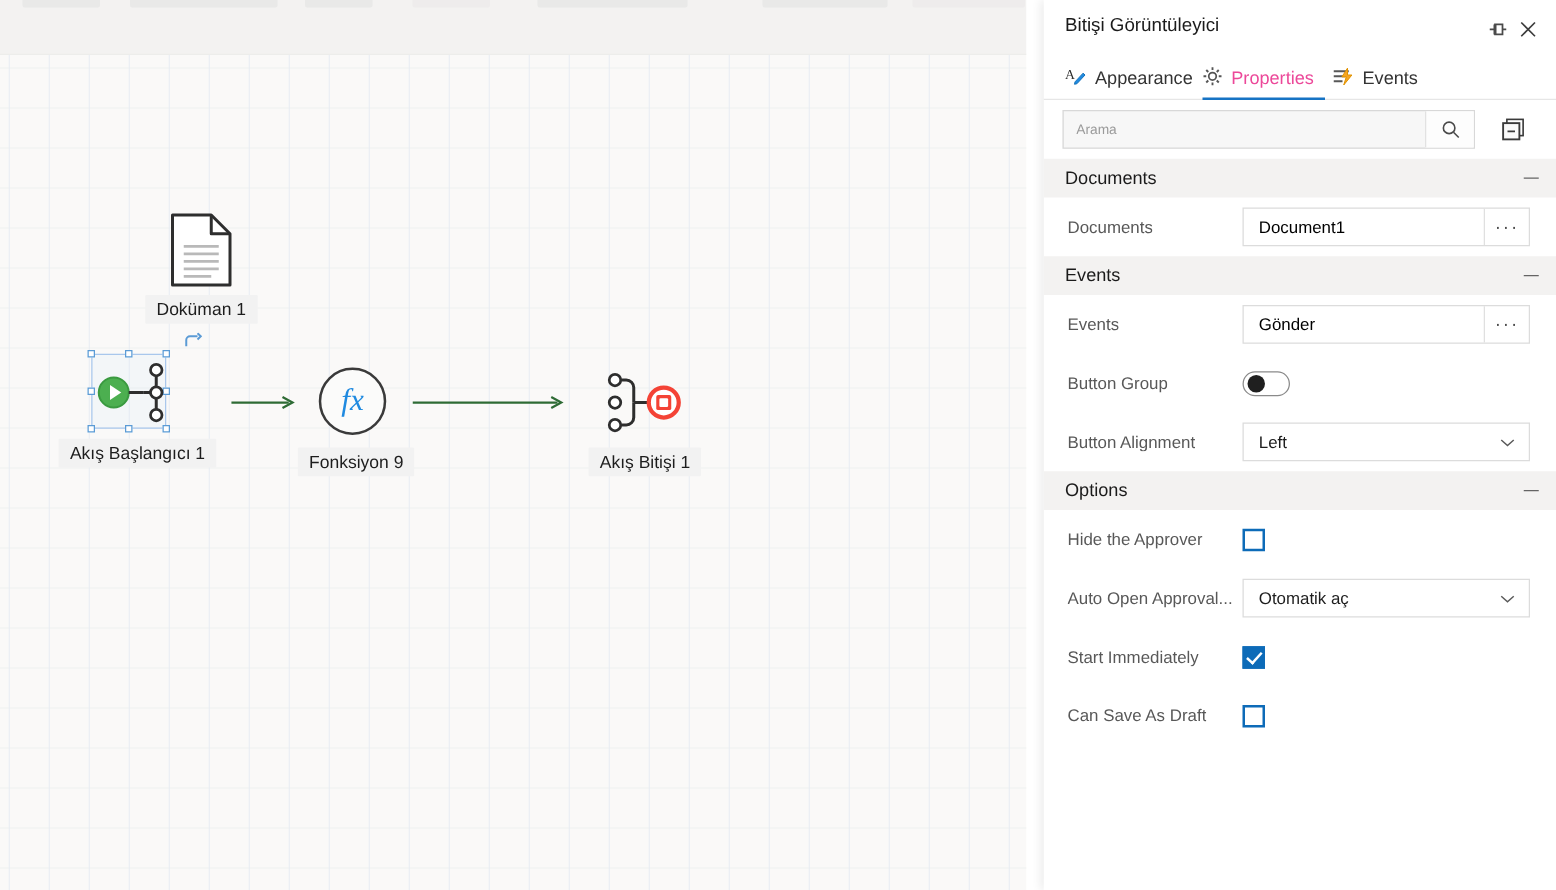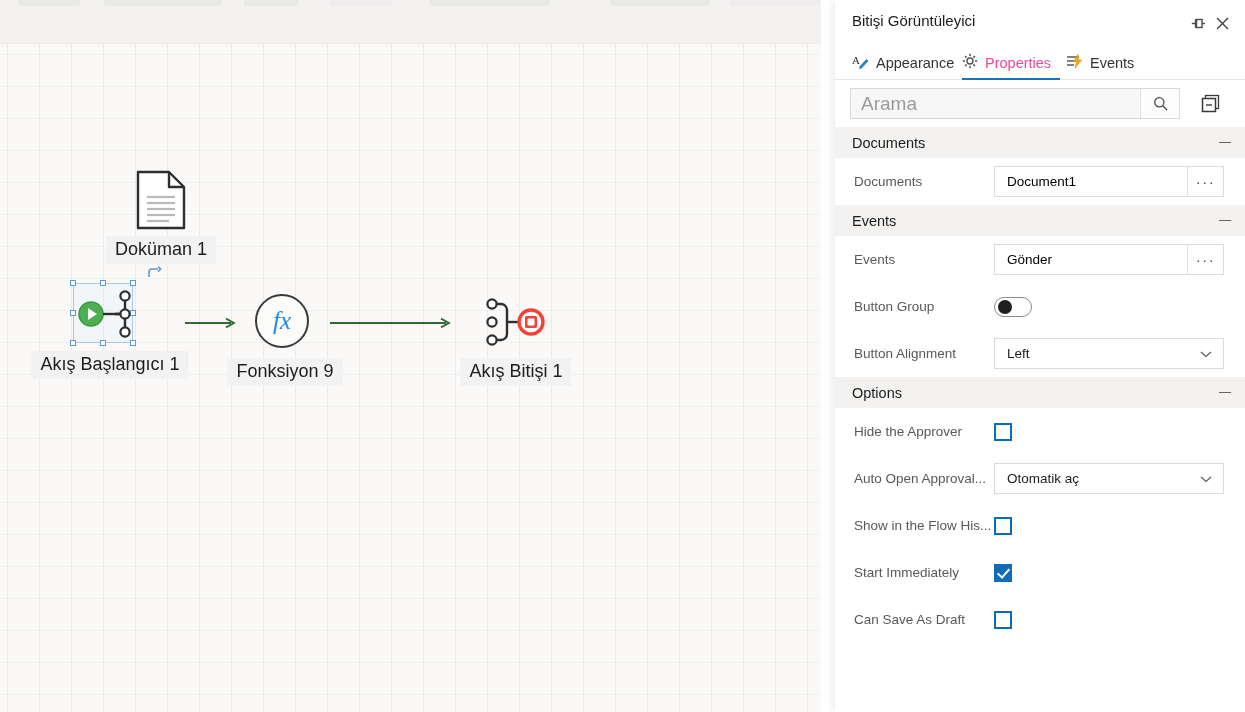--- a/index.html
+++ b/index.html
@@ -28,21 +28,21 @@
     background-image:
       linear-gradient(to right, #e7ecf3 1px, transparent 1px),
       linear-gradient(to bottom, #eef0ef 1px, transparent 1px);
     background-size: 32px 32px;
     background-position: 7px 10px;
   }
 
   .node { position: absolute; }
   .node-label {
     position: absolute; left: 50%; transform: translateX(-50%);
-    background: #f2f2f2; color: #1d1d1d; font-size: 18px;
+    background: #f2f2f2; color: #1d1d1d; font-size: 14px;
     padding: 3px 9px 4px; white-space: nowrap; border-radius: 1px;
   }
 
   
   #doc-node { left: 133px; top: 170px; width: 56px; height: 60px; }
   .doc-shape { position: relative; width: 52px; height: 60px; margin: 0 auto; }
 
   
   #start-node { left: 60px; top: 272px; width: 100px; height: 96px; }
   .sel-box { position: absolute; left: 13px; top: 11px; width: 60px; height: 60px; border: 1px solid #a9c7ec; background: rgba(210,228,248,.16); }
@@ -79,21 +79,21 @@
 
   .tabs { position: relative; height: 35px; border-bottom: 1px solid #e6e6e6; }
   .tab { position: absolute; top: 0; height: 35px; display: flex; align-items: center; gap: 7px; cursor: pointer; font-size: 14.5px; color: #333333; }
   #tab-appearance { left: 17px; }
   #tab-properties { left: 127px; color: #ec4899; }
   #tab-events { left: 231px; }
   .tab-underline { position: absolute; left: 127px; bottom: -1px; width: 98px; height: 2.5px; background: #1673c4; }
 
   .search-row { position: relative; height: 47px; }
   .search-wrap { position: absolute; left: 15px; top: 8px; width: 330px; height: 31px; border: 1px solid #d8d8d8; background: #f7f7f7; display: flex; }
-  .search-input { flex: 1; border: 0; outline: 0; background: transparent; padding: 0 10px; font-size: 19px; color: #701a75; font-family: "Liberation Sans", sans-serif; }
+  .search-input { flex: 1; border: 0; outline: 0; background: transparent; padding: 0 10px; font-size: 11px; color: #701a75; font-family: "Liberation Sans", sans-serif; }
   .search-input::placeholder { color: #9a9a9a; }
   .search-btn { width: 39px; border-left: 1px solid #e2e2e2; background: #fdfdfd; display: flex; align-items: center; justify-content: center; cursor: pointer; }
   #collapse-all-btn { position: absolute; left: 360px; top: 8px; width: 31px; height: 31px; display: flex; align-items: center; justify-content: center; cursor: pointer; }
 
   .sect-head { position: relative; height: 31px; background: #f3f2f1; display: flex; align-items: center; cursor: pointer; }
   .sect-title { margin-left: 17px; font-size: 14.5px; color: #1b1b1b; }
   .sect-minus { position: absolute; right: 14px; width: 12px; height: 1.5px; background: #646464; }
 
   .prop-row { position: relative; height: 47px; display: flex; align-items: center; }
   .prop-label { position: absolute; left: 19px; font-size: 13.5px; color: #585858; max-width: 148px; white-space: nowrap; overflow: hidden; }
@@ -364,26 +364,20 @@
           <span>Otomatik aç</span>
           <span>
             <svg width="12" height="8" viewBox="0 0 12 8">
                 <path d="M1 2 L6 6.4 L11 2" fill="none" stroke="#5a5a5a" stroke-width="1.2"></path>
               </svg>
           </span>
         </div>
       </div>
     </div>
     <div class="prop-row">
-      <span class="prop-label">Show in the Flow His...</span>
-      <div class="prop-ctl">
-          <div class="cbx"></div>
-        </div>
-    </div>
-    <div class="prop-row">
       <span class="prop-label">Start Immediately</span>
       <div class="prop-ctl">
           <div class="cbx on"></div>
         </div>
     </div>
     <div class="prop-row">
       <span class="prop-label">Can Save As Draft</span>
       <div class="prop-ctl">
           <div class="cbx"></div>
         </div>

